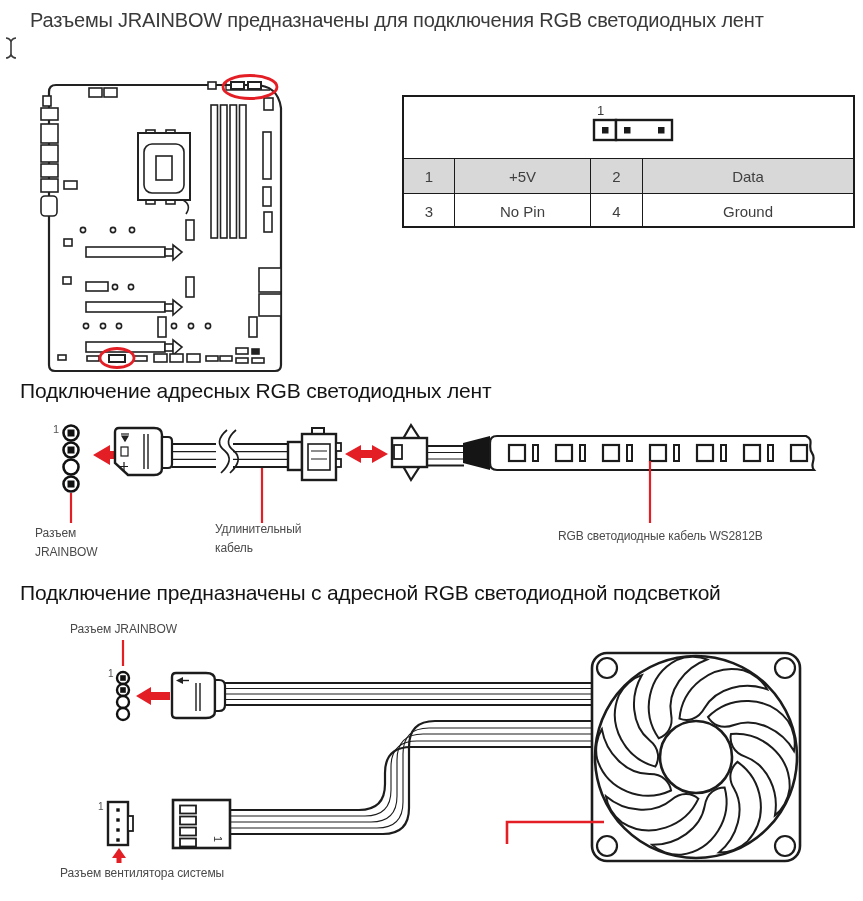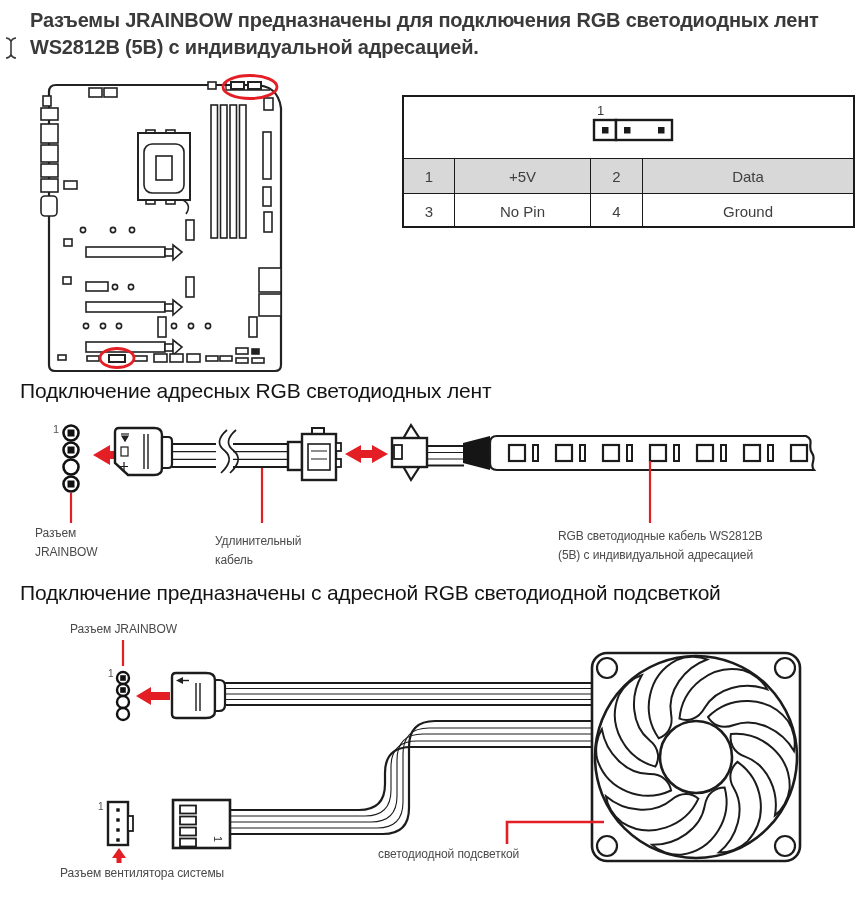--- a/index.html
+++ b/index.html
@@ -1,41 +1,40 @@
 <!DOCTYPE html>
 <html style="--accent: #e31e25;"><head>
 <meta charset="utf-8">
 <style>
   :root { --accent:#e31e25; --ink:#1f1f1f; --line:#222; }
   html,body{margin:0;padding:0;background:#fff;}
   body{width:863px;height:901px;position:relative;overflow:hidden;
        font-family:"Liberation Sans","DejaVu Sans",sans-serif;color:#3c3c3c;}
   .abs{position:absolute;}
-  .intro{left:30px;top:7px;font-size:20px;line-height:27px;color:#3a3a3a;letter-spacing:-0.2px;font-weight:bold;}
+  .intro{left:30px;top:7px;font-size:20px;line-height:27px;color:#3a3a3a;letter-spacing:-0.2px;}
   .heading{left:20px;font-weight:normal;font-size:21px;color:#141414;letter-spacing:-0.2px;white-space:nowrap;}
   .lbl{font-size:12px;line-height:19px;color:#4a4a4a;letter-spacing:-0.1px;white-space:nowrap;}
   
   .pin-table{left:402px;top:95px;width:453px;height:133px;border:2px solid #1a1a1a;box-sizing:border-box;background:#fff;}
   .pt-top{height:61px;display:flex;align-items:center;justify-content:center;}
   .pt-grid{display:grid;grid-template-columns:50px 136px 52px 1fr;}
   .pt-row{display:contents;}
   .pt-cell{height:34px;border-top:1.5px solid #1a1a1a;display:flex;align-items:center;justify-content:center;
            font-size:15px;color:#3f3f3f;}
   .pt-cell + .pt-cell{border-left:1.5px solid #1a1a1a;}
   .pt-row.gray .pt-cell{background:#d8d8d8;}
   svg text{font-family:"Liberation Sans","DejaVu Sans",sans-serif;}
   .red-f{fill:var(--accent);}
   .red-s{stroke:var(--accent);}
 </style>
 </head>
 <body>
 
 <div class="abs intro">
   <div>Разъемы JRAINBOW предназначены для подключения RGB светодиодных лент</div>
-  <div>WS2812B (5В) с индивидуальной адресацией.</div>
 </div>
 
 <svg class="abs" style="left:4px;top:36px" width="14" height="24" viewBox="0 0 14 24">
   <g fill="none" stroke="#3a3a3a" stroke-width="1.6">
     <path d="M2 2 Q5 2 7 5 Q9 2 12 2"></path>
     <path d="M7 5 V 19"></path>
     <path d="M2 22 Q5 22 7 19 Q9 22 12 22"></path>
   </g>
 </svg>
 
@@ -251,27 +250,26 @@
     <path d="M 51 80 V 110"></path>
       <path d="M 242 55 V 110"></path>
       <path d="M 630 48 V 110"></path>
   </g>
 </svg>
 
 <div class="abs lbl" style="left:35px;top:524px">
   <div>Разъем</div>
   <div>JRAINBOW</div>
 </div>
-<div class="abs lbl" style="left:215px;top:532px">
+<div class="abs lbl" style="left:215px;top:520px">
   <div>Удлинительный</div>
   <div>кабель</div>
 </div>
 <div class="abs lbl" style="left:558px;top:527px">
   <div>RGB светодиодные кабель WS2812B</div>
-  <div>(5В) с индивидуальной адресацией</div>
 </div>
 
 <div class="abs heading" style="top:581px">Подключение предназначены с адресной RGB светодиодной подсветкой</div>
 
 <svg class="abs" style="left:20px;top:613px" width="843" height="288" viewBox="0 0 843 288">
   <path class="red-s" d="M 103 27 V 53" stroke-width="2.2" fill="none"></path>
   <g>
     <text x="88" y="64" font-size="10" fill="#555">1</text>
     <g fill="#fff" stroke="#111" stroke-width="2.4">
       <circle cx="103" cy="65" r="6"></circle>
@@ -349,14 +347,13 @@
       <rect x="96.3" y="215.3" width="3.4" height="3.4"></rect>
         <rect x="96.3" y="225.3" width="3.4" height="3.4"></rect>
     </g>
   </g>
   <polygon class="red-f" points="99,235 92,245 96.5,245 96.5,250 101.5,250 101.5,245 106,245"></polygon>
 </svg>
 
 <div class="abs lbl" style="left:70px;top:620px">Разъем JRAINBOW</div>
 <div class="abs lbl" style="left:60px;top:864px">Разъем вентилятора системы</div>
 <div class="abs lbl" style="left:378px;top:845px">
-  <div>светодиодной подсветкой</div>
 </div>
 
 </body></html>

